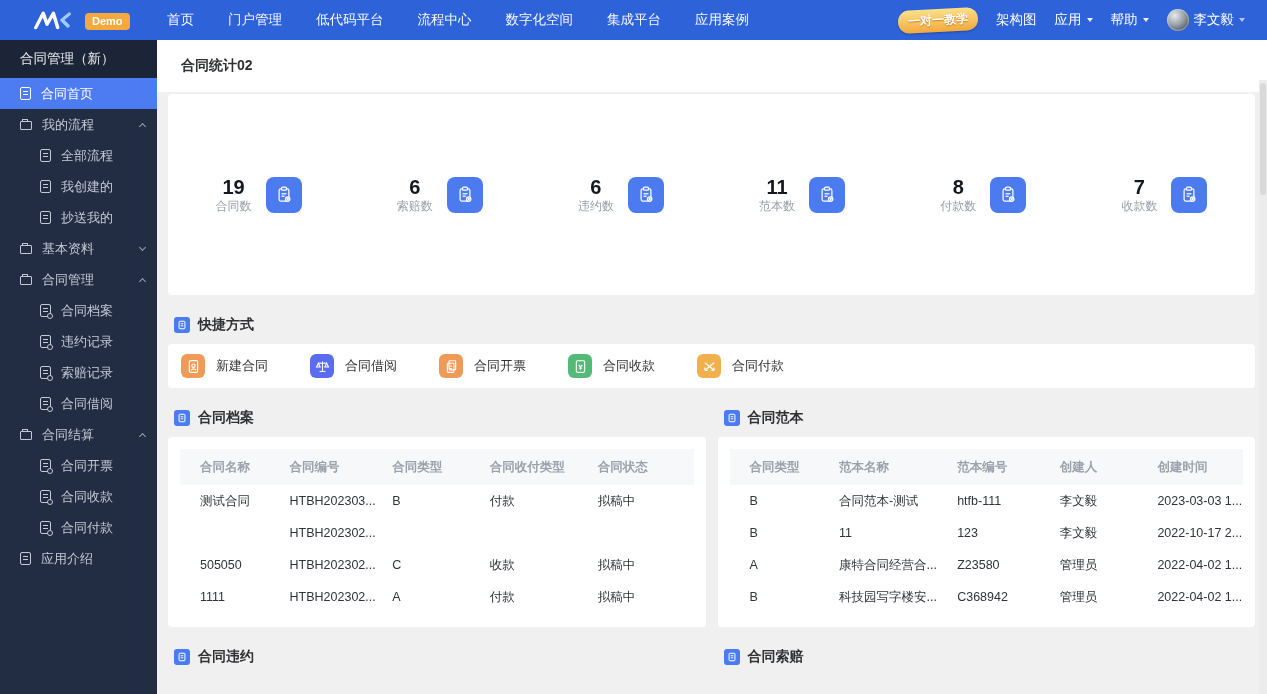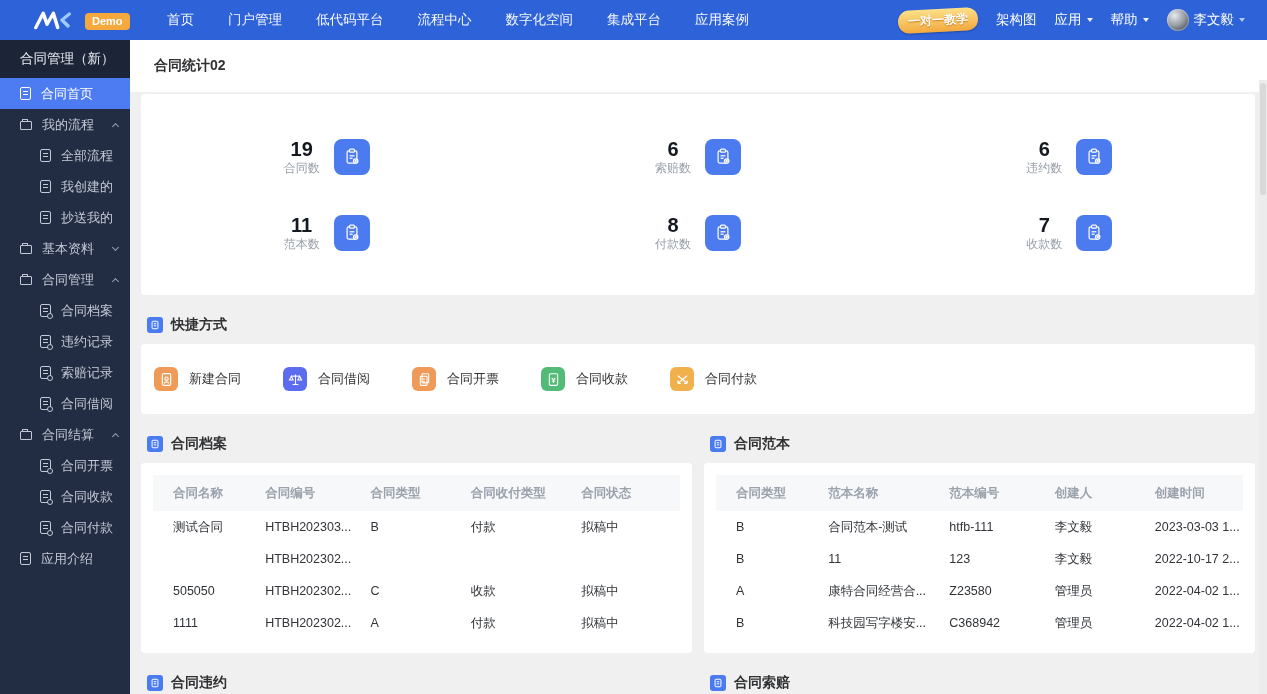--- a/index.html
+++ b/index.html
@@ -22,21 +22,21 @@
   .caret { width:0; height:0; border-left:3.5px solid transparent; border-right:3.5px solid transparent; border-top:4.5px solid rgba(255,255,255,.92); }
   .caret.dim { border-top-color:rgba(255,255,255,.65); }
   .avatar { width:22px; height:22px; border-radius:50%; flex:none;
             background:radial-gradient(circle at 35% 30%, #e7eaee 0%, #9aa1a9 45%, #4a4f57 85%);
             box-shadow:inset 0 0 0 1px rgba(255,255,255,.35); }
 
   
   .shell { display:flex; height:654px; position:relative; }
 
   
-  .sidebar { width:130px; flex:none; background:#222c42; height:100%; }
+  .sidebar { width:157px; flex:none; background:#222c42; height:100%; }
   .sb-title { height:38px; display:flex; align-items:center; padding-left:20px; color:#e8eaf0; font-size:13.5px; background:#1c2537; }
   .side-item { height:31px; display:flex; align-items:center; padding:0 12px 0 20px; gap:10px; font-size:13px; color:#c3c9d5; cursor:pointer; }
   .side-item.sub { padding-left:40px; }
   .side-item.active { background:#4d7cf2; color:#fff; }
   .ic { flex:none; display:inline-block; }
   .ic-doc { width:11px; height:13px; border:1px solid currentColor; border-radius:2px; position:relative; }
   .ic-doc::before { content:""; position:absolute; left:2px; top:3px; width:5px; height:0; border-top:1px solid currentColor; box-shadow:0 3px 0 0 currentColor; }
   .ic-folder { width:12px; height:9px; border:1px solid currentColor; border-radius:1px; position:relative; margin-top:2px; }
   .ic-folder::before { content:""; position:absolute; left:1px; top:-3px; width:4px; height:2px; border:1px solid currentColor; border-bottom:none; border-radius:1px 1px 0 0; }
   .ic-clip { width:11px; height:13px; border:1px solid currentColor; border-radius:2px; position:relative; }
@@ -46,34 +46,34 @@
   .chev.up { transform:rotate(-135deg); margin-top:3px; }
   .chev.down { transform:rotate(45deg); margin-bottom:3px; }
 
   
   .main { flex:1; display:flex; flex-direction:column; min-width:0; }
   .page-header { height:52px; background:#fff; display:flex; align-items:center; padding-left:24px; font-size:14px; font-weight:bold; color:#303133; flex:none; }
   .content { flex:1; padding:2px 12px 0 11px; overflow:hidden; }
   .card { background:#fff; border-radius:4px; }
 
   
-  .stats-card { height:201px; display:grid; grid-template-columns:repeat(3,1fr); align-content:center; row-gap:38px; padding:10px 0; }
+  .stats-card { height:201px; display:grid; grid-template-columns:repeat(6,1fr); align-content:center; row-gap:38px; padding:10px 0; }
   .stat { display:flex; align-items:center; justify-content:center; gap:14px; }
   .stat-text { text-align:center; }
   .stat-value { font-size:20px; color:#14181f; font-weight:600; line-height:22px; }
   .stat-label { font-size:12px; color:#989fa9; line-height:16px; }
   .stat-iconbtn { width:36px; height:36px; border-radius:8px; background:#4c7bf0; display:flex; align-items:center; justify-content:center; cursor:pointer; flex:none; }
 
   
   .section-head { display:flex; align-items:center; gap:8px; margin:21px 6px 10px 6px; }
   .section-title { font-size:14px; font-weight:bold; color:#303133; }
   .sec-icon { width:16px; height:16px; border-radius:3px; background:#4a7bf0; flex:none; display:flex; align-items:center; justify-content:center; }
 
   
-  .quick-card { height:70px; display:flex; align-items:center; padding-left:13px; }
+  .quick-card { height:44px; display:flex; align-items:center; padding-left:13px; }
   .qa { display:flex; align-items:center; gap:11px; width:129px; cursor:pointer; }
   .qa-icon { width:24px; height:24px; border-radius:6px; display:flex; align-items:center; justify-content:center; flex:none; }
   .qa-label { font-size:13px; color:#303133; }
   .qa-orange { background:#f09a57; }
   .qa-indigo { background:#5c6cee; }
   .qa-green  { background:#53ba77; }
   .qa-amber  { background:#f0b14d; }
 
   
   .two-col { display:grid; grid-template-columns:1fr 1fr; gap:12px; }

